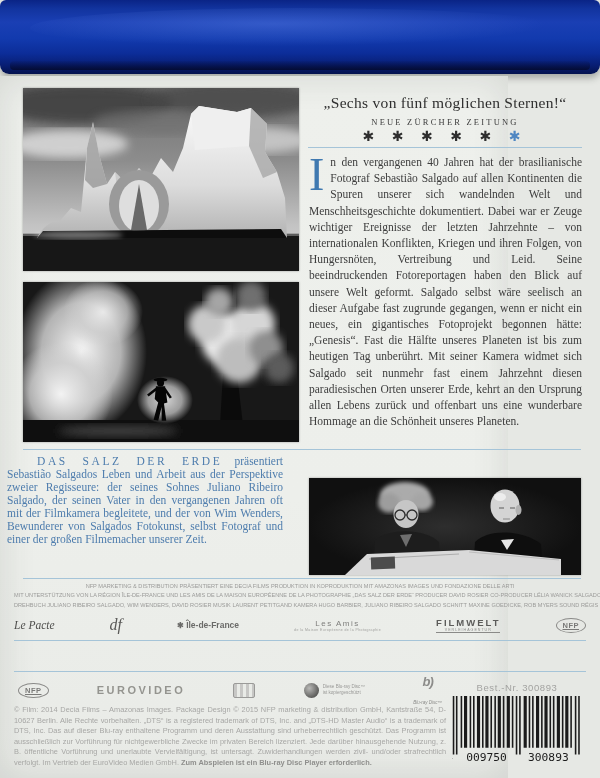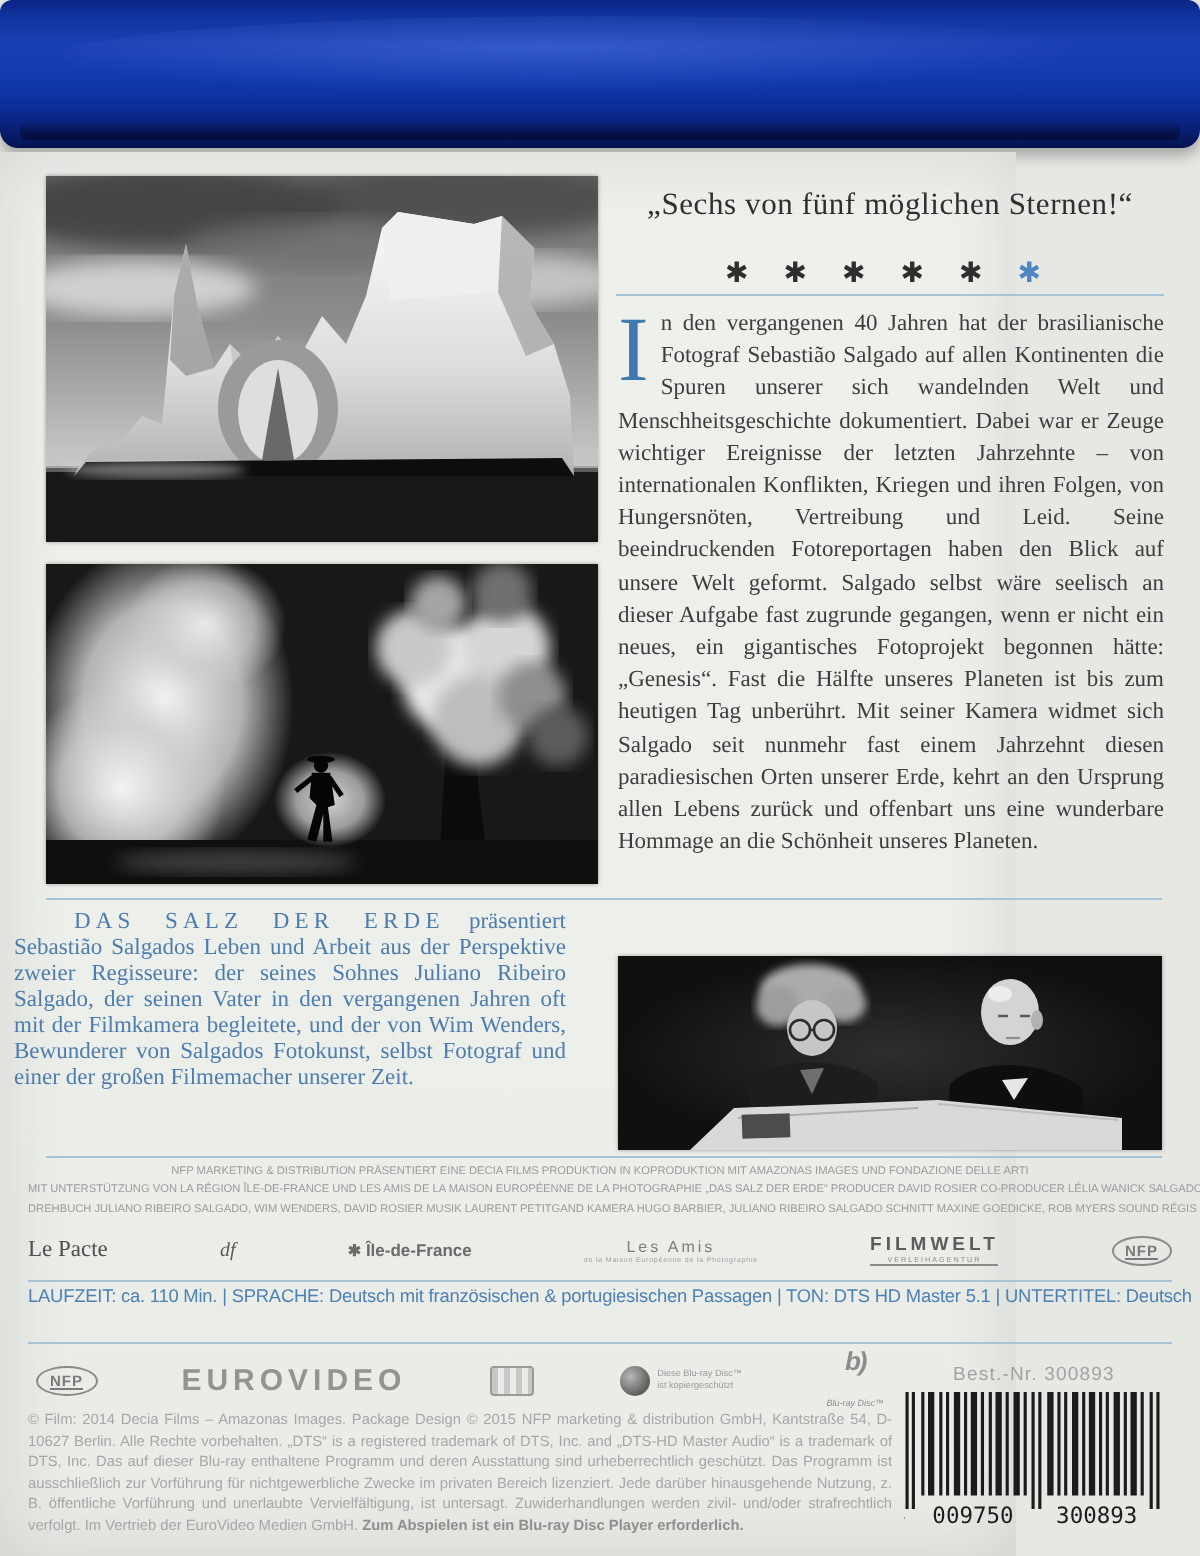--- a/index.html
+++ b/index.html
@@ -43,40 +43,40 @@
   
   .blue-para{left:7px;top:379px;width:276px;font-size:11.5px;line-height:13px;color:#4d7cad;
     text-align:justify;text-indent:30px;}
   .bp-title{letter-spacing:2.6px;}
   
   .credits{left:14px;top:506px;width:572px;text-align:center;color:#9b9b99;
     font-family:"Liberation Sans",sans-serif;font-size:5.6px;line-height:9.4px;white-space:nowrap;}
   
   .partners{left:14px;top:536px;width:572px;height:26px;display:flex;align-items:center;
     justify-content:space-between;color:#6e6e6c;font-family:"Liberation Sans",sans-serif;}
-  .lepacte{font-size:11.5px;color:#4e4e4c;font-family:"Liberation Serif",serif;}
-  .dflogo{font-style:italic;font-size:10px;color:#5a5a58;font-family:"Liberation Serif",serif;}
+  .lepacte{font-style:italic;font-size:11.5px;color:#4e4e4c;font-family:"Liberation Serif",serif;}
+  .dflogo{font-style:italic;font-size:16px;color:#5a5a58;font-family:"Liberation Serif",serif;}
   .idf{font-size:8.5px;font-weight:bold;color:#6b6b69;}
   .idf .st{font-size:8px;}
   .website{font-family:"Liberation Serif",serif;font-size:13px;color:#4a4a48;}
   .lesamis{font-size:8px;letter-spacing:1.5px;color:#7e7e7c;text-align:center;}
   .lesamis .sub{display:block;font-size:3.5px;letter-spacing:.4px;color:#a0a09e;}
   .filmwelt{font-size:9.5px;font-weight:bold;letter-spacing:2px;color:#5c5c5a;text-align:center;border-bottom:1px solid #8a8a88;}
   .filmwelt .sub{display:block;font-size:3.6px;font-weight:normal;letter-spacing:1px;color:#8a8a88;}
   .oval{display:inline-block;border:1.3px solid #8a8a88;border-radius:50%;padding:2px 6px;
     font-size:7.5px;font-weight:bold;color:#7a7a78;letter-spacing:.5px;text-decoration:underline;}
   
   .specs1{left:14px;top:567px;width:572px;text-align:center;font-family:"Liberation Sans",sans-serif;
     font-size:9.2px;color:#4d80b3;letter-spacing:-0.1px;white-space:nowrap;}
   .specs2{left:14px;top:580px;width:572px;text-align:center;font-family:"Liberation Sans",sans-serif;
     font-size:9.2px;font-weight:bold;color:#4d80b3;white-space:nowrap;}
   
   .formats{left:18px;top:600px;width:424px;height:28px;display:flex;align-items:center;
     justify-content:space-between;color:#90908e;font-family:"Liberation Sans",sans-serif;}
-  .eurovideo{font-size:15px;font-weight:bold;letter-spacing:2.5px;color:#94948f;}
+  .eurovideo{font-size:11px;font-weight:bold;letter-spacing:2.5px;color:#94948f;}
   .labelbox{width:20px;height:13px;border:1.2px solid #9a9a98;border-radius:2px;
     background:repeating-linear-gradient(90deg,#c7c7c5 0 3px,#e9ebe7 3px 6px);}
   .widescreen{text-align:center;color:#8f8f8d;}
   .widescreen .t{font-size:4px;letter-spacing:.6px;border:1px dotted #a5a5a3;padding:0 2px;}
   .widescreen .r{font-size:9px;font-weight:bold;}
   .dts{text-align:center;color:#8c8c8a;}
   .dts .n{font-size:11px;font-weight:bold;letter-spacing:.5px;}
   .dts .s{font-size:6.5px;}
   .copyp{display:flex;align-items:center;gap:4px;}
   .copyp .disc{width:15px;height:15px;border-radius:50%;
@@ -179,20 +179,21 @@
           <ellipse cx="10" cy="3.2" rx="6" ry="1.6" fill="#050505"></ellipse>
           <circle cx="10" cy="6" r="3.1" fill="#050505"></circle>
           <path d="M6,9 L14,9 L16,23 L13,24 L15,39 L11,39 L11,27 L8,39 L4,38 L8,23 L5,20 Z" fill="#050505"></path>
           <path d="M6.5,11 L-1,17" stroke="#050505" stroke-width="2.2"></path>
           <path d="M13.5,11 L19,19" stroke="#050505" stroke-width="2.2"></path>
         </g>
       </svg>
     </figure>
 
     <div class="quote">„Sechs von fünf möglichen Sternen!“</div>
+    <div class="source">NEUE ZÜRCHER ZEITUNG</div>
     <div class="stars"><span>✱ ✱ ✱ ✱ ✱</span> <span class="accent">✱</span></div>
     <div class="rule rule-stars"></div>
 
     <div class="synopsis"><span class="dropcap">I</span><span>n den vergangenen 40 Jahren hat der brasilianische Fotograf Sebastião Salgado auf allen Kontinenten die Spuren unserer sich wandelnden Welt und Menschheitsgeschichte dokumentiert. Dabei war er Zeuge wichtiger Ereignisse der letzten Jahrzehnte – von internationalen Konflikten, Kriegen und ihren Folgen, von Hungersnöten, Vertreibung und Leid. Seine beeindruckenden Fotoreportagen haben den Blick auf unsere Welt geformt. Salgado selbst wäre seelisch an dieser Aufgabe fast zugrunde gegangen, wenn er nicht ein neues, ein gigantisches Fotoprojekt begonnen hätte: „Genesis“. Fast die Hälfte unseres Planeten ist bis zum heutigen Tag unberührt. Mit seiner Kamera widmet sich Salgado seit nunmehr fast einem Jahrzehnt diesen paradiesischen Orten unserer Erde, kehrt an den Ursprung allen Lebens zurück und offenbart uns eine wunderbare Hommage an die Schönheit unseres Planeten.</span></div>
 
     <div class="rule rule-mid"></div>
 
     <div class="blue-para"><span class="bp-title">DAS SALZ DER ERDE</span><span> präsentiert Sebastião Salgados Leben und Arbeit aus der Perspektive zweier Regisseure: der seines Sohnes Juliano Ribeiro Salgado, der seinen Vater in den vergangenen Jahren oft mit der Filmkamera begleitete, und der von Wim Wenders, Bewunderer von Salgados Fotokunst, selbst Fotograf und einer der großen Filmemacher unserer Zeit.</span></div>
 
     <figure class="photo3">
@@ -241,21 +242,20 @@
     <div class="partners">
       <span class="lepacte">Le Pacte</span>
       <span class="dflogo">df</span>
       <span class="idf"><span class="st">✱</span> <span>Île-de-France</span></span>
       <span class="lesamis"><span>Les Amis</span><span class="sub">de la Maison Européenne de la Photographie</span></span>
       <span class="filmwelt"><span>FILMWELT</span><span class="sub">VERLEIHAGENTUR</span></span>
       <span class="oval">NFP</span>
     </div>
 
     <div class="rule rule-3"></div>
-    <div class="specs1">LAUFZEIT: ca. 110 Min.  |  SPRACHE: Deutsch mit französischen &amp; portugiesischen Passagen  |  TON: DTS HD Master 5.1  |  UNTERTITEL: Deutsch</div>
     <div class="rule rule-4"></div>
 
     <div class="formats">
       <span class="oval">NFP</span>
       <span class="eurovideo">EUROVIDEO</span>
       <span class="labelbox"></span>
       <span class="copyp">
         <span class="disc"></span>
         <span class="txt">
           <span>Diese Blu-ray Disc™</span><br>

